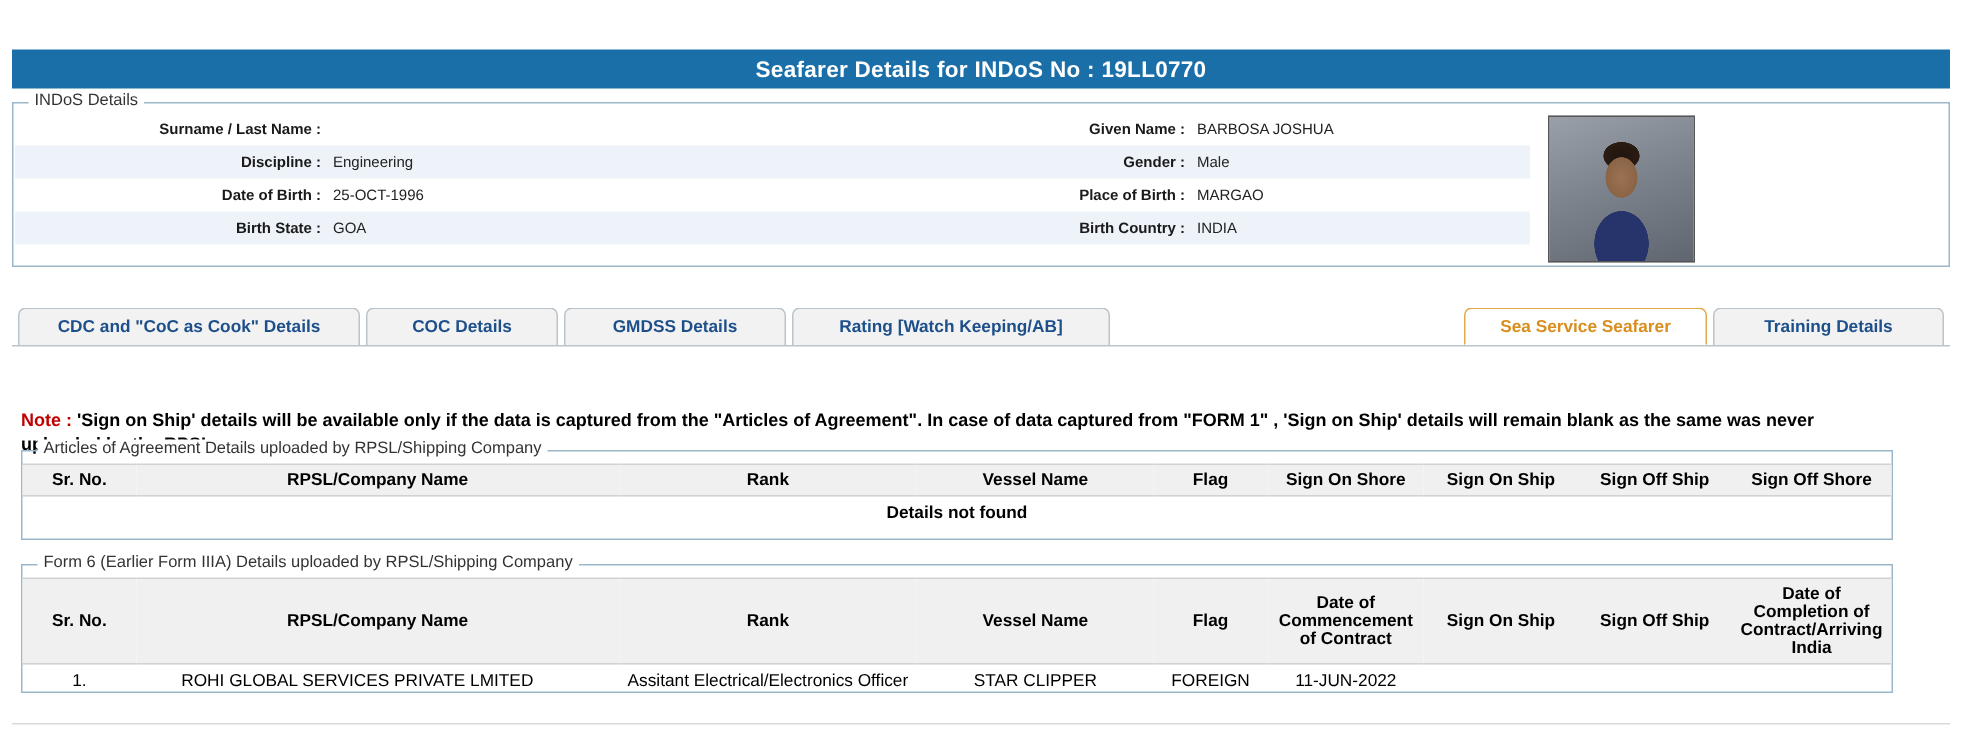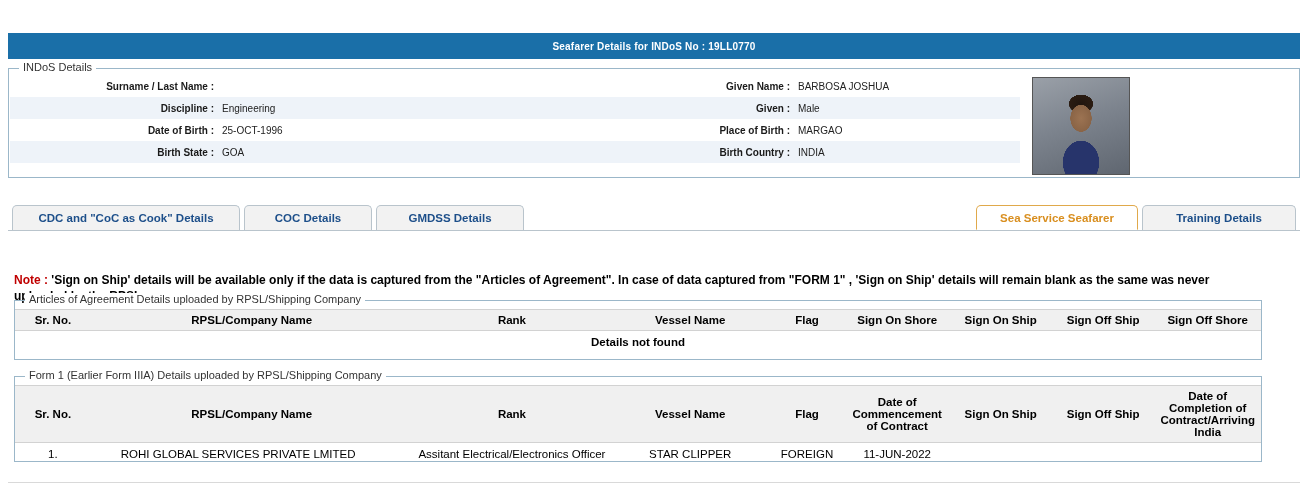--- a/index.html
+++ b/index.html
@@ -24,21 +24,21 @@
   
   .title-bar {
     position: absolute;
     left: 8px;
     top: 33px;
     width: 1292px;
     height: 26px;
     background: #1a6fa8;
     color: #ffffff;
     font-weight: bold;
-    font-size: 10px;
+    font-size: 15px;
     display: flex;
     align-items: center;
     justify-content: center;
     letter-spacing: 0.2px;
   }
 
   
   .fieldset {
     position: absolute;
     border: 1px solid #9bb7c9;
@@ -250,21 +250,21 @@
       <tbody>
         <tr>
           <td class="lbl-l">Surname / Last Name :</td>
           <td class="val-l"></td>
           <td class="lbl-r">Given Name :</td>
           <td class="val-r">BARBOSA JOSHUA</td>
         </tr>
         <tr class="alt">
           <td class="lbl-l">Discipline :</td>
           <td class="val-l">Engineering</td>
-          <td class="lbl-r">Given :</td>
+          <td class="lbl-r">Gender :</td>
           <td class="val-r">Male</td>
         </tr>
         <tr>
           <td class="lbl-l">Date of Birth :</td>
           <td class="val-l">25-OCT-1996</td>
           <td class="lbl-r">Place of Birth :</td>
           <td class="val-r">MARGAO</td>
         </tr>
         <tr class="alt">
           <td class="lbl-l">Birth State :</td>
@@ -277,20 +277,21 @@
 
     <div class="photo-frame">
       <div class="photo-inner"></div>
     </div>
   </div>
 
   <div class="tabs">
     <div class="tab" style="left:4px; width:228px;">CDC and "CoC as Cook" Details</div>
     <div class="tab" style="left:368px; width:148px;">GMDSS Details</div>
     <div class="tab" style="left:236px; width:128px;">COC Details</div>
+    <div class="tab" style="left:520px; width:212px;">Rating [Watch Keeping/AB]</div>
     <div class="tab active" style="left:968px; width:162px;">Sea Service Seafarer</div>
     <div class="tab" style="left:1134px; width:154px;">Training Details</div>
   </div>
   <div class="tabs-underline"></div>
 
   <div class="note">
     <span class="red">Note :</span><span> 'Sign on Ship' details will be available only if the data is captured from the "Articles of Agreement". In case of data captured from "FORM 1" , 'Sign on Ship' details will remain blank as the same was never uploaded by the RPSL.</span>
   </div>
 
   <div class="fieldset" id="aoa-fieldset">
@@ -311,21 +312,21 @@
       </thead>
       <tbody>
         <tr>
           <td colspan="9" class="notfound">Details not found</td>
         </tr>
       </tbody>
     </table>
   </div>
 
   <div class="fieldset" id="form1-fieldset">
-    <span class="legend">Form 1 (Earlier Form IIIA) Details uploaded by RPSL/Shipping Company</span>
+    <span class="legend">Form 6 (Earlier Form IIIA) Details uploaded by RPSL/Shipping Company</span>
     <table class="data-table">
       <thead>
         <tr>
           <th style="width:70px;">Sr. No.</th>
           <th style="width:310px;">RPSL/Company Name</th>
           <th style="width:190px;">Rank</th>
           <th style="width:150px;">Vessel Name</th>
           <th style="width:70px;">Flag</th>
           <th style="width:98px;">Date of Commencement of Contract</th>
           <th style="width:96px;">Sign On Ship</th>

